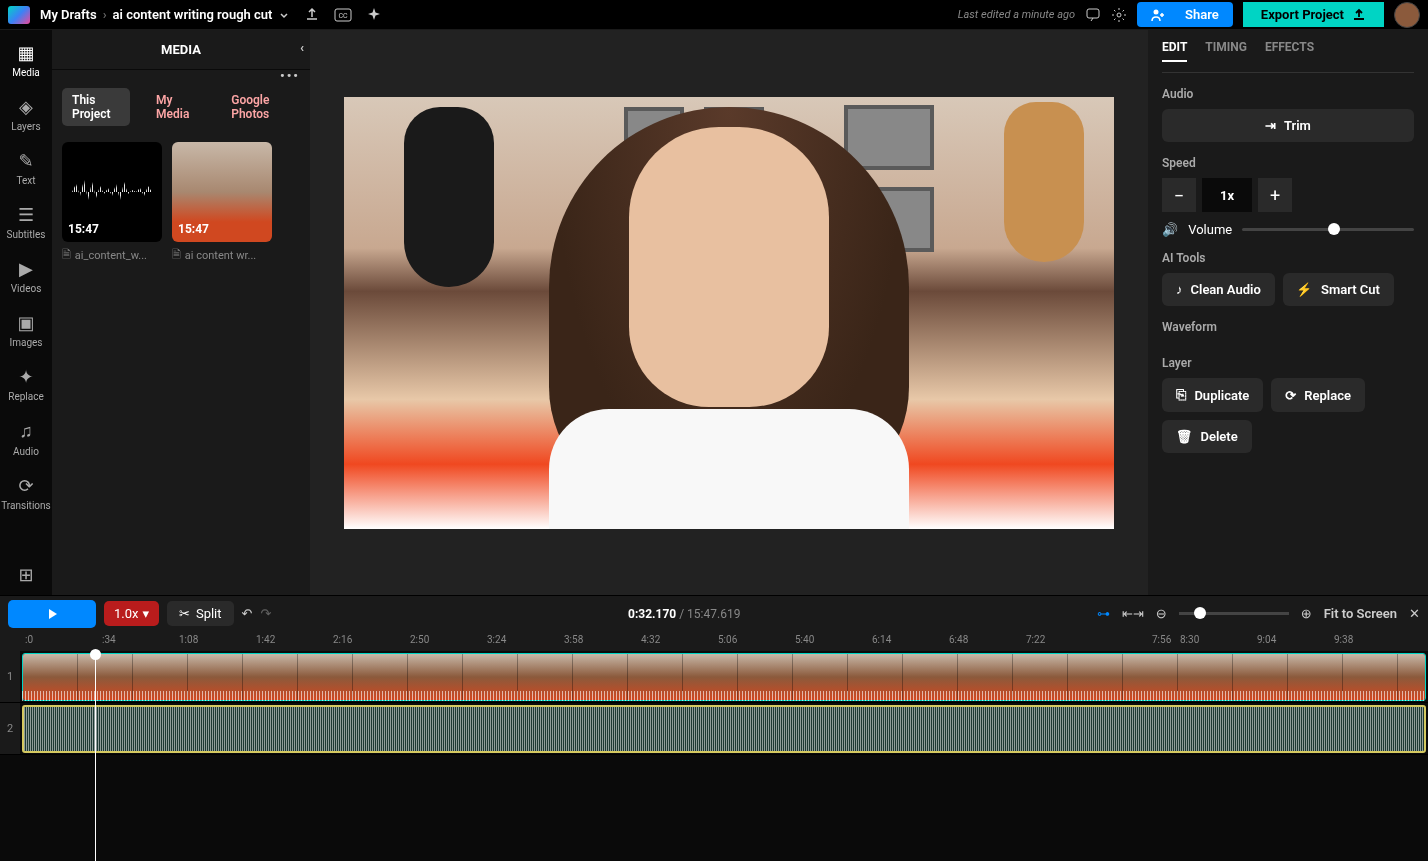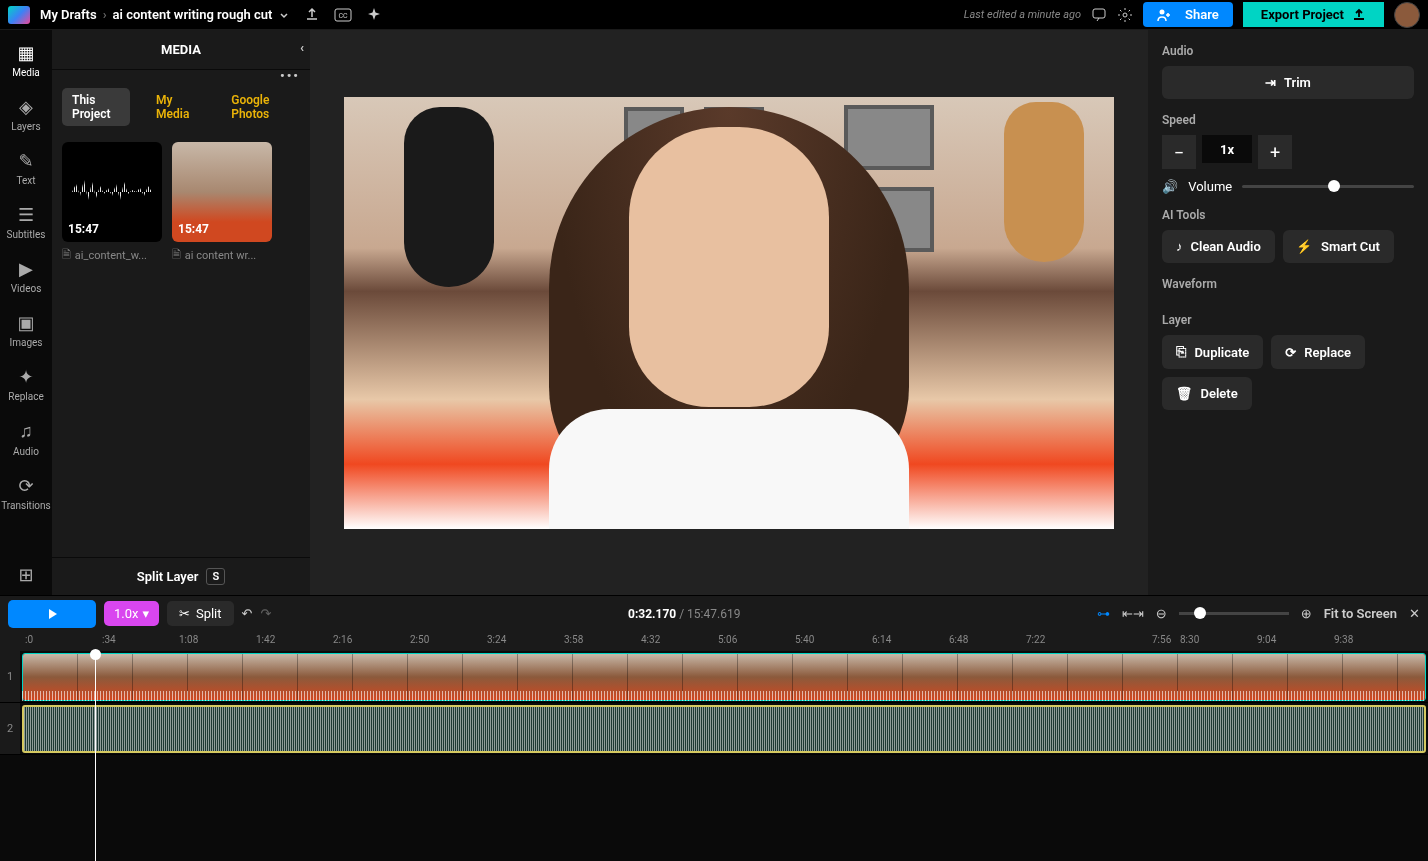--- a/index.html
+++ b/index.html
@@ -7,38 +7,38 @@
 
 
 .topbar { height: 30px; background: #000; display: flex; align-items: center; padding: 0 8px; border-bottom: 1px solid #1a1a1a; }
 .logo { width: 22px; height: 18px; background: linear-gradient(135deg,#00d4c4,#3b82f6,#ec4899); border-radius: 3px; margin-right: 10px; }
 .breadcrumb { display: flex; align-items: center; gap: 6px; font-weight: 600; }
 .breadcrumb .sep { color: #666; }
 .breadcrumb .dim { color: #fff; }
 .topbar-icons { display: flex; align-items: center; gap: 14px; margin-left: 14px; }
 .topbar-right { margin-left: auto; display: flex; align-items: center; gap: 10px; }
 .last-edited { color: #888; font-size: 11px; font-style: italic; }
-.btn-share { background: #0088ff; color: #fff; padding: 5px 14px; border-radius: 4px; display: flex; align-items: center; gap: 14px; font-weight: 600; cursor: pointer; }
+.btn-share { background: #0088ff; color: #fff; padding: 5px 14px; border-radius: 4px; display: flex; align-items: center; gap: 20px; font-weight: 600; cursor: pointer; }
 .btn-export { background: #00d4c4; color: #000; padding: 5px 18px; font-weight: 700; display: flex; align-items: center; gap: 8px; cursor: pointer; }
 .avatar { width: 26px; height: 26px; border-radius: 50%; background: #8b5a3c; border: 1px solid #444; }
 .icon-btn { color: #ccc; cursor: pointer; display: flex; align-items: center; }
 
 
 .main { display: flex; height: 565px; }
 .leftrail { width: 52px; background: #0a0a0a; display: flex; flex-direction: column; align-items: center; padding-top: 12px; gap: 18px; }
 .leftrail-item { display: flex; flex-direction: column; align-items: center; gap: 4px; color: #aaa; font-size: 10px; cursor: pointer; }
 .leftrail-item.active { color: #fff; }
 .leftrail-icon { font-size: 18px; }
 
 .media-panel { width: 258px; background: #1a1a1a; display: flex; flex-direction: column; position: relative; }
 .media-header { display: flex; align-items: center; justify-content: center; padding: 12px 0; font-weight: 700; font-size: 13px; position: relative; border-bottom: 1px solid #0a0a0a; }
 .collapse-btn { position: absolute; right: 6px; top: 10px; color: #ccc; cursor: pointer; }
 .more-btn { position: absolute; right: 10px; top: 38px; color: #ccc; cursor: pointer; font-weight: bold; letter-spacing: 2px; }
 .media-tabs { display: flex; gap: 16px; padding: 18px 10px 8px 10px; }
-.media-tab { padding: 5px 10px; border-radius: 5px; color: #eab308; font-size: 12px; font-weight: 600; cursor: pointer; }
+.media-tab { padding: 5px 10px; border-radius: 5px; color: #fca5a5; font-size: 12px; font-weight: 600; cursor: pointer; }
 .media-tab.active { background: #3a3a3a; color: #fff; }
 .media-grid { display: flex; flex-wrap: wrap; gap: 10px; padding: 8px 10px; }
 .media-card { width: 100px; display: flex; flex-direction: column; gap: 4px; cursor: pointer; }
 .media-thumb { width: 100px; height: 100px; background: #0a0a0a; border-radius: 6px; display: flex; flex-direction: column; align-items: center; justify-content: center; position: relative; }
 .add-media-thumb { color: #aaa; font-size: 12px; gap: 8px; }
 .audio-thumb { background: #000; }
 .waveform-mini { width: 80px; height: 40px; background: repeating-linear-gradient(90deg,#fff 0 1px,transparent 1px 2px); opacity: 0.9; clip-path: polygon(0 50%,5% 30%,10% 60%,15% 20%,20% 70%,25% 25%,30% 65%,35% 35%,40% 55%,45% 40%,50% 60%,55% 30%,60% 70%,65% 25%,70% 55%,75% 45%,80% 50%,85% 40%,90% 60%,95% 35%,100% 50%,100% 50%,0 50%); }
 .duration-badge { position: absolute; left: 6px; bottom: 6px; font-size: 12px; font-weight: 700; color: #fff; }
 .media-name { color: #888; font-size: 11px; display: flex; align-items: center; gap: 4px; overflow: hidden; white-space: nowrap; text-overflow: ellipsis; }
 .video-thumb { background: linear-gradient(180deg,#c8b8a8 0%,#a88870 50%,#d04820 80%); }
@@ -60,30 +60,30 @@
 
 .right-panel { width: 280px; background: #1a1a1a; display: flex; flex-direction: column; padding: 0 14px; }
 .right-tabs { display: flex; gap: 18px; border-bottom: 1px solid #333; padding: 10px 0; }
 .right-tab { color: #888; font-weight: 700; font-size: 12px; cursor: pointer; padding-bottom: 6px; }
 .right-tab.active { color: #fff; border-bottom: 2px solid #fff; }
 .section-label { color: #aaa; font-size: 12px; font-weight: 600; margin: 14px 0 8px 0; }
 .panel-btn { background: #2a2a2a; border-radius: 6px; padding: 9px 14px; display: flex; align-items: center; gap: 8px; font-weight: 600; cursor: pointer; font-size: 13px; }
 .panel-btn.wide { justify-content: center; }
 .speed-row { display: flex; gap: 0; }
 .speed-btn { width: 34px; height: 34px; background: #2a2a2a; display: flex; align-items: center; justify-content: center; cursor: pointer; font-size: 18px; }
-.speed-val { width: 50px; height: 28px; background: #0a0a0a; display: flex; align-items: center; justify-content: center; font-weight: 700; margin: 0 6px; }
+.speed-val { width: 50px; height: 34px; background: #0a0a0a; display: flex; align-items: center; justify-content: center; font-weight: 700; margin: 0 6px; }
 .volume-row { display: flex; align-items: center; gap: 10px; margin-top: 10px; }
 .slider-track { flex: 1; height: 3px; background: #444; position: relative; border-radius: 2px; }
 .slider-knob { width: 12px; height: 12px; background: #fff; border-radius: 50%; position: absolute; top: -5px; }
 .btn-grid { display: flex; gap: 8px; flex-wrap: wrap; }
 
 
 .timeline-toolbar { height: 36px; background: #1a1a1a; display: flex; align-items: center; padding: 0 8px; gap: 8px; border-top: 1px solid #000; }
 .play-btn { width: 88px; height: 28px; background: #0088ff; border-radius: 5px; display: flex; align-items: center; justify-content: center; cursor: pointer; }
-.speed-select { background: #d946ef; padding: 5px 10px; border-radius: 5px; display: flex; align-items: center; gap: 4px; cursor: pointer; }
+.speed-select { background: #b91c1c; padding: 5px 10px; border-radius: 5px; display: flex; align-items: center; gap: 4px; cursor: pointer; }
 .split-btn { background: #2a2a2a; padding: 5px 12px; border-radius: 5px; display: flex; align-items: center; gap: 6px; cursor: pointer; }
 .time-display { margin: 0 auto; font-size: 12px; }
 .time-display .cur { font-weight: 700; color: #fff; }
 .time-display .tot { color: #888; }
 .toolbar-right { display: flex; align-items: center; gap: 12px; }
 .fit-btn { color: #ccc; font-weight: 600; cursor: pointer; }
 .zoom-slider { width: 110px; height: 3px; background: #444; position: relative; }
 .zoom-knob { width: 12px; height: 12px; background: #fff; border-radius: 50%; position: absolute; top: -5px; left: 15px; }
 
 
@@ -236,41 +236,42 @@
       <div class="media-card">
         <div class="media-thumb video-thumb">
           <span class="duration-badge">15:47</span>
         </div>
         <div class="media-name">
             <span>🗎</span>
             <span>ai content wr...</span>
           </div>
       </div>
     </div>
-    <div class="split-layer-bar">
-      <span>Split Layer</span>
-      <span class="key-badge">S</span>
-    </div>
   </div>
 
   <div class="canvas-area">
     <div class="preview">
       <div class="guitar-left"></div>
       <div class="guitar-right"></div>
       <div class="frame f1"></div>
         <div class="frame f2"></div>
         <div class="frame f3"></div>
         <div class="frame f4"></div>
       <div class="hair"></div>
       <div class="face"></div>
       <div class="sweater"></div>
     </div>
   </div>
 
   <div class="right-panel">
+    <div class="right-tabs">
+      <div class="right-tab active">EDIT</div>
+      <div class="right-tab">TIMING</div>
+      <div class="right-tab">EFFECTS</div>
+    </div>
     <div class="section-label">Audio</div>
     <div class="panel-btn wide">
       <span>⇥</span>
       <span>Trim</span>
     </div>
     <div class="section-label">Speed</div>
     <div class="speed-row">
       <div class="speed-btn">−</div>
       <div class="speed-val">1x</div>
       <div class="speed-btn">+</div>

